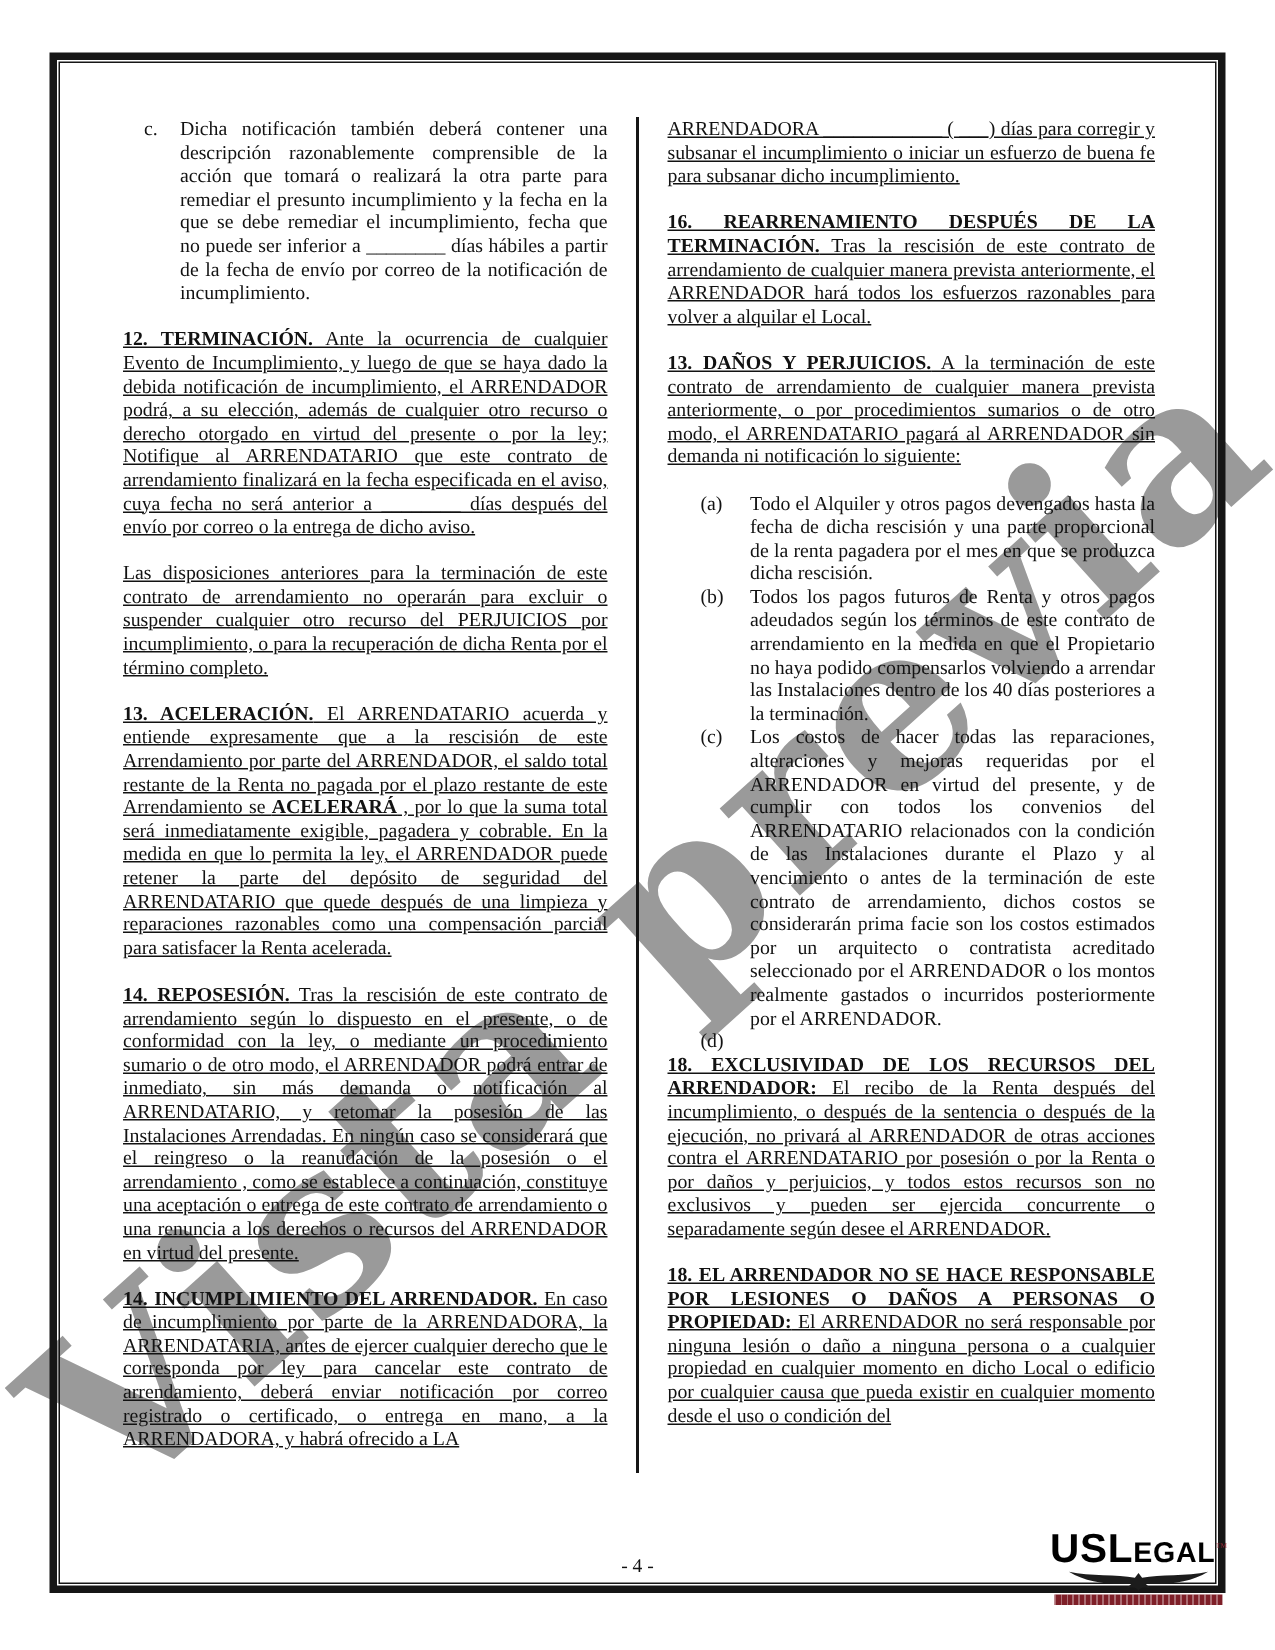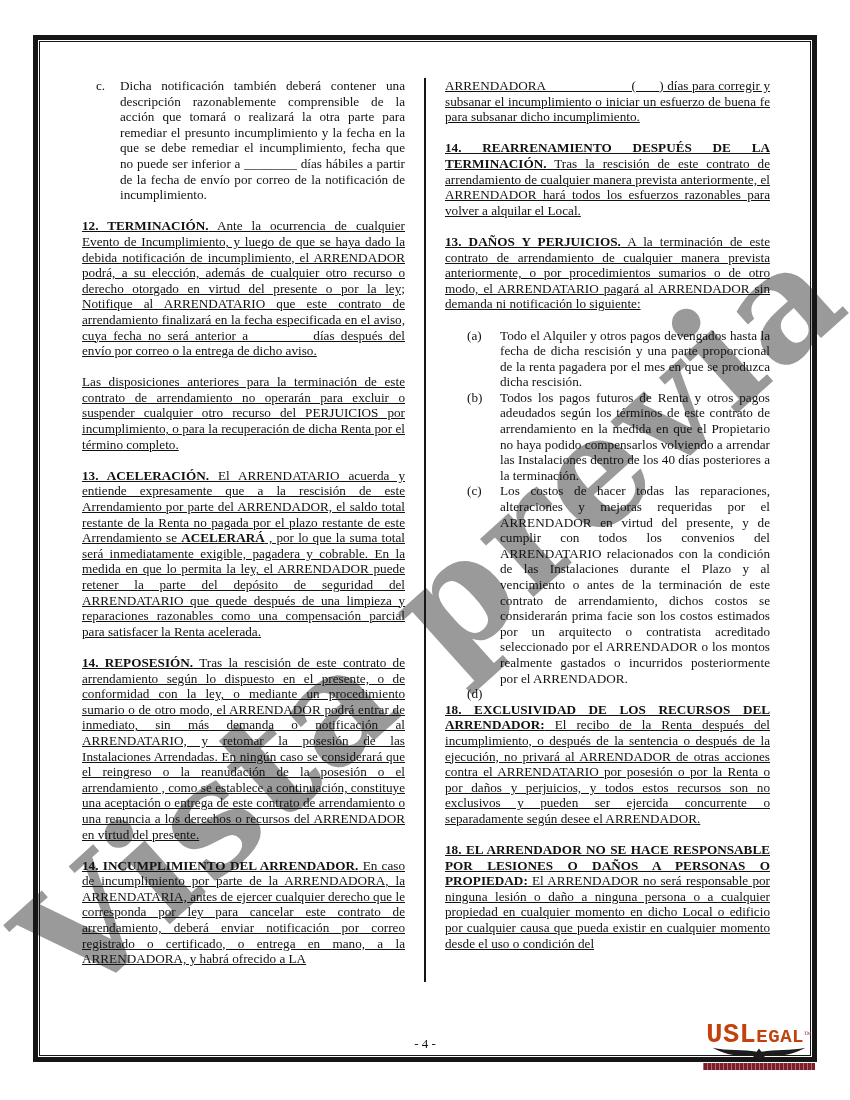--- a/index.html
+++ b/index.html
@@ -37,22 +37,22 @@
   .col1 .li .marker{position:absolute;left:22px;top:0;}
   .col b{font-weight:bold;}
   
   .page-number{
     position:absolute;left:0;right:0;top:1036px;z-index:2;
     text-align:center;font-size:13px;color:#121212;
   }
   .logo{position:absolute;right:32px;bottom:30px;z-index:4;width:118px;text-align:center;}
   .logo-text-row{line-height:24px;white-space:nowrap;}
   .logo-text{
-    font-family:Liberation Mono, monospace;font-variant:small-caps;font-weight:bold;
-    font-size:27px;color:#c2410c;letter-spacing:0.5px;
+    font-family:Liberation Sans, sans-serif;font-variant:small-caps;font-weight:bold;
+    font-size:27px;color:#000000;letter-spacing:0.5px;
   }
   .logo-tm{font-size:8px;color:#8e2733;vertical-align:top;}
   .eagle{display:block;margin:-2px auto 0 auto;width:112px;height:16px;fill:#1c1c1c;}
   .logo-bar{
     margin:0 auto;width:112px;height:7px;background:#7e1f28;
     background-image:repeating-linear-gradient(90deg,rgba(255,255,255,0.35) 0 1px,rgba(255,255,255,0) 1px 4px);
   }
 </style>
 </head>
 <body>
@@ -74,21 +74,21 @@
           </div>
           <div class="para"><b>12. TERMINACIÓN.</b><span> Ante la ocurrencia de cualquier Evento de Incumplimiento, y luego de que se haya dado la debida notificación de incumplimiento, el ARRENDADOR podrá, a su elección, además de cualquier otro recurso o derecho otorgado en virtud del presente o por la ley; Notifique al ARRENDATARIO que este contrato de arrendamiento finalizará en la fecha especificada en el aviso, cuya fecha no será anterior a ________ días después del envío por correo o la entrega de dicho aviso.</span></div>
           <div class="para"><span>Las disposiciones anteriores para la terminación de este contrato de arrendamiento no operarán para excluir o suspender cualquier otro recurso del PERJUICIOS por incumplimiento, o para la recuperación de dicha Renta por el término completo.</span></div>
           <div class="para"><b>13. ACELERACIÓN.</b><span> El ARRENDATARIO acuerda y entiende expresamente que a la rescisión de este Arrendamiento por parte del ARRENDADOR, el saldo total restante de la Renta no pagada por el plazo restante de este Arrendamiento se </span><b>ACELERARÁ</b><span> , por lo que la suma total será inmediatamente exigible, pagadera y cobrable. En la medida en que lo permita la ley, el ARRENDADOR puede retener la parte del depósito de seguridad del ARRENDATARIO que quede después de una limpieza y reparaciones razonables como una compensación parcial para satisfacer la Renta acelerada.</span></div>
           <div class="para"><b>14. REPOSESIÓN.</b><span> Tras la rescisión de este contrato de arrendamiento según lo dispuesto en el presente, o de conformidad con la ley, o mediante un procedimiento sumario o de otro modo, el ARRENDADOR podrá entrar de inmediato, sin más demanda o notificación al ARRENDATARIO, y retomar la posesión de las Instalaciones Arrendadas. En ningún caso se considerará que el reingreso o la reanudación de la posesión o el arrendamiento , como se establece a continuación, constituye una aceptación o entrega de este contrato de arrendamiento o una renuncia a los derechos o recursos del ARRENDADOR en virtud del presente.</span></div>
           <div class="para"><b>14. INCUMPLIMIENTO DEL ARRENDADOR.</b><span> En caso de incumplimiento por parte de la ARRENDADORA, la ARRENDATARIA, antes de ejercer cualquier derecho que le corresponda por ley para cancelar este contrato de arrendamiento, deberá enviar notificación por correo registrado o certificado, o entrega en mano, a la ARRENDADORA, y habrá ofrecido a LA</span></div>
         </div>
       <div class="divider"></div>
       <div class="col col1">
           <div class="para"><span>ARRENDADORA ____________ ( ___) días para corregir y subsanar el incumplimiento o iniciar un esfuerzo de buena fe para subsanar dicho incumplimiento.</span></div>
-          <div class="para"><b>14. REARRENAMIENTO DESPUÉS DE LA TERMINACIÓN.</b><span> Tras la rescisión de este contrato de arrendamiento de cualquier manera prevista anteriormente, el ARRENDADOR hará todos los esfuerzos razonables para volver a alquilar el Local.</span></div>
+          <div class="para"><b>16. REARRENAMIENTO DESPUÉS DE LA TERMINACIÓN.</b><span> Tras la rescisión de este contrato de arrendamiento de cualquier manera prevista anteriormente, el ARRENDADOR hará todos los esfuerzos razonables para volver a alquilar el Local.</span></div>
           <div class="para"><b>13. DAÑOS Y PERJUICIOS.</b><span> A la terminación de este contrato de arrendamiento de cualquier manera prevista anteriormente, o por procedimientos sumarios o de otro modo, el ARRENDATARIO pagará al ARRENDADOR sin demanda ni notificación lo siguiente:</span></div>
           <div class="li tight">
             <span class="marker">(a)</span>
             <div><span>Todo el Alquiler y otros pagos devengados hasta la fecha de dicha rescisión y una parte proporcional de la renta pagadera por el mes en que se produzca dicha rescisión.</span></div>
           </div>
           <div class="li tight">
             <span class="marker">(b)</span>
             <div><span>Todos los pagos futuros de Renta y otros pagos adeudados según los términos de este contrato de arrendamiento en la medida en que el Propietario no haya podido compensarlos volviendo a arrendar las Instalaciones dentro de los 40 días posteriores a la terminación.</span></div>
           </div>
           <div class="li tight">

